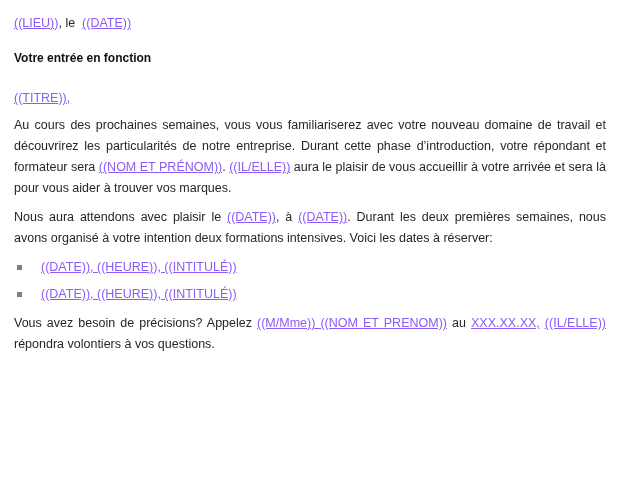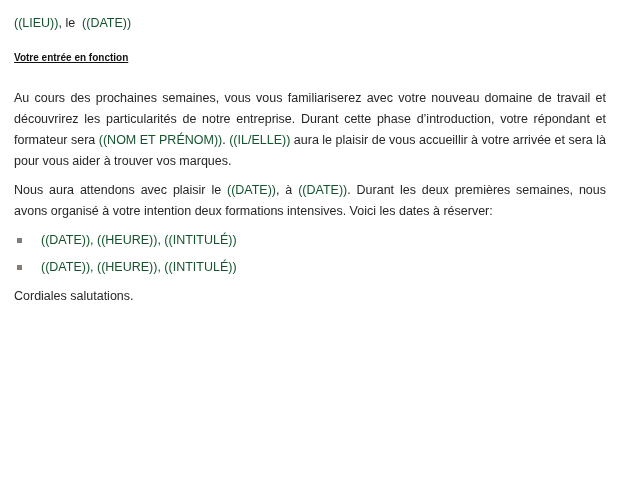--- a/index.html
+++ b/index.html
@@ -20,37 +20,36 @@
     line-height: 21px;
     color: #262626;
     cursor: text;
   }
   .dateline {
     margin: 0 0 12px 0;
     text-align: left;
   }
   .doc-heading {
     margin: 9px 0 18px 0;
-    font-size: 10px;
+    font-size: 12px;
     line-height: 24px;
     font-weight: bold;
     color: #111111;
-    text-decoration: underline;
   }
   .salutation {
     margin: 0 0 6px 0;
   }
   p.body-par {
     margin: 0 0 8px 0;
     text-align: justify;
   }
   p.no-just {
     text-align: left;
   }
-  .red { color: #14532d; }
+  .red { color: #8b5cf6; text-decoration: underline; }
   ul.training-list {
     list-style: none;
     margin: 0 0 8px 0;
     padding: 0;
   }
   ul.training-list li {
     position: relative;
     padding-left: 27px;
     margin: 0 0 6px 0;
     line-height: 21px;
@@ -79,20 +78,21 @@
 <body>
 
 <div class="page">
 
   <p class="dateline">
     <span class="red">((LIEU))</span><span>, le&nbsp; </span><span class="red">((DATE))</span>
   </p>
 
   <h1 class="doc-heading">Votre entrée en fonction</h1>
 
+  <p class="salutation red">((TITRE)),</p>
 
 
   <p class="body-par">
     <span>Au cours des prochaines semaines, vous vous familiariserez avec votre nouveau domaine de travail et découvrirez les particularités de notre entreprise. Durant cette phase d’introduction, votre répondant et formateur sera </span><span class="red">((NOM ET PRÉNOM))</span><span>. </span><span class="red">((IL/ELLE))</span><span> aura le plaisir de vous accueillir à votre arrivée et sera là pour vous aider à trouver vos marques.</span>
   </p>
 
   <p class="body-par">
     <span>Nous aura attendons avec plaisir le </span><span class="red">((DATE))</span><span>, à </span><span class="red">((DATE))</span><span>. Durant les deux premières semaines, nous avons organisé à votre intention deux formations intensives. Voici les dates à réserver:</span>
   </p>
 
@@ -100,17 +100,19 @@
     <li>
       <span class="bullet-square"></span>
       <span class="red">((DATE)), ((HEURE)), ((INTITULÉ))</span>
     </li>
     <li>
       <span class="bullet-square"></span>
       <span class="red">((DATE)), ((HEURE)), ((INTITULÉ))</span>
     </li>
   </ul>
 
+  <p class="body-par">
+    <span>Vous avez besoin de précisions? Appelez </span><span class="red">((M/Mme)) ((NOM ET PRENOM))</span><span> au </span><span class="red">XXX.XX.XX,</span><span> </span><span class="red">((IL/ELLE))</span><span> répondra volontiers à vos questions.</span>
+  </p>
 
 
-  <p class="body-par no-just">Cordiales salutations.</p>
 
 </div>
 
 </body></html>

